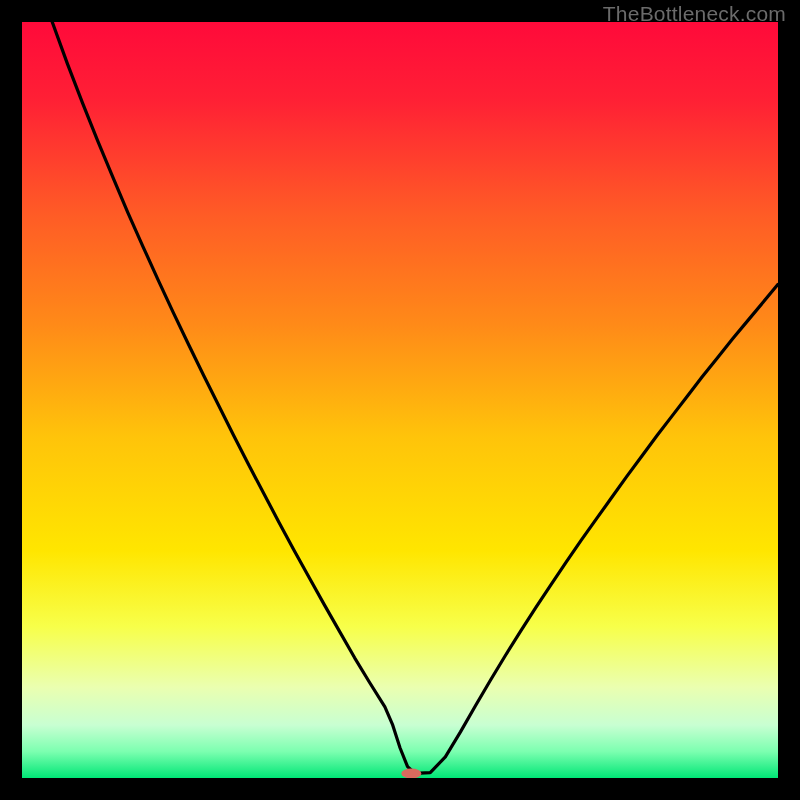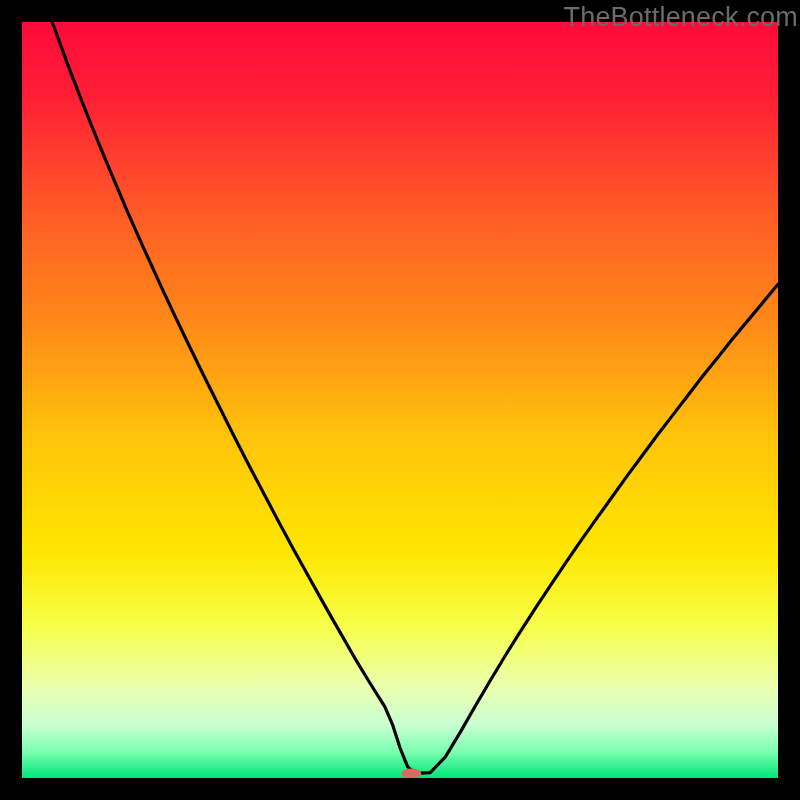--- a/index.html
+++ b/index.html
@@ -22,23 +22,23 @@
   .plot-area {
     position: absolute;
     left: 0;
     top: 0;
     width: 756px;
     height: 756px;
   }
   .watermark {
     position: absolute;
     top: 2px;
-    right: 2px;
+    right: 14px;
     color: #6b6b6b;
-    font-size: 27px;
+    font-size: 21px;
     font-weight: 500;
     letter-spacing: 0.2px;
   }
   svg { display: block; }
 </style>
 </head>
 <body>
 
 <div class="chart-container">
   <svg class="plot-area" id="plot-svg" viewBox="0 0 756 756">

